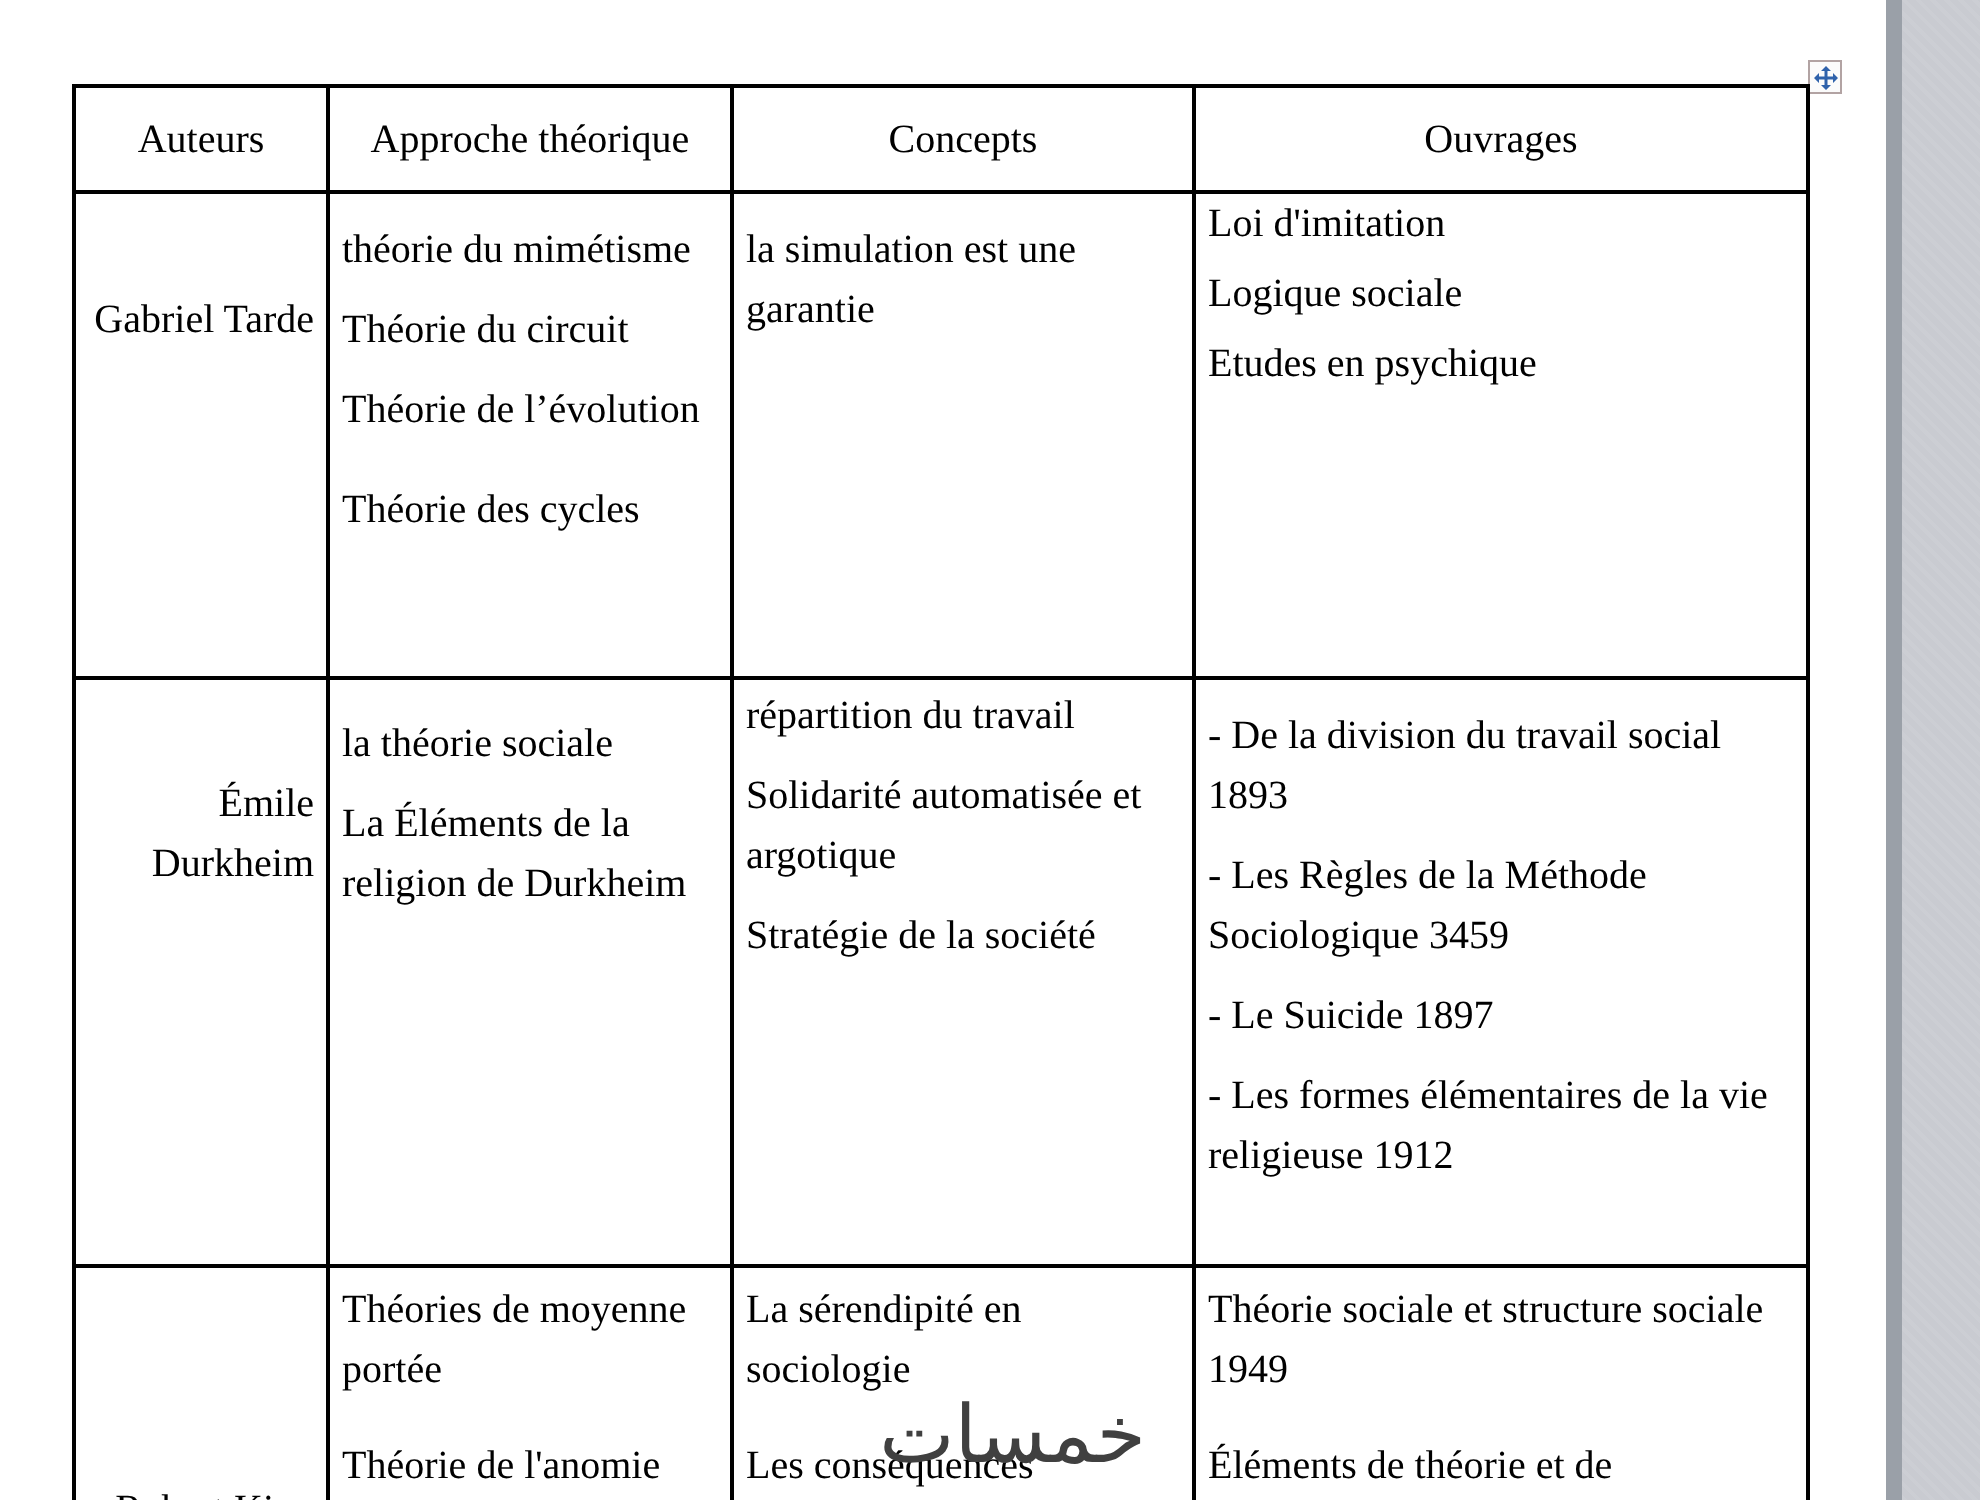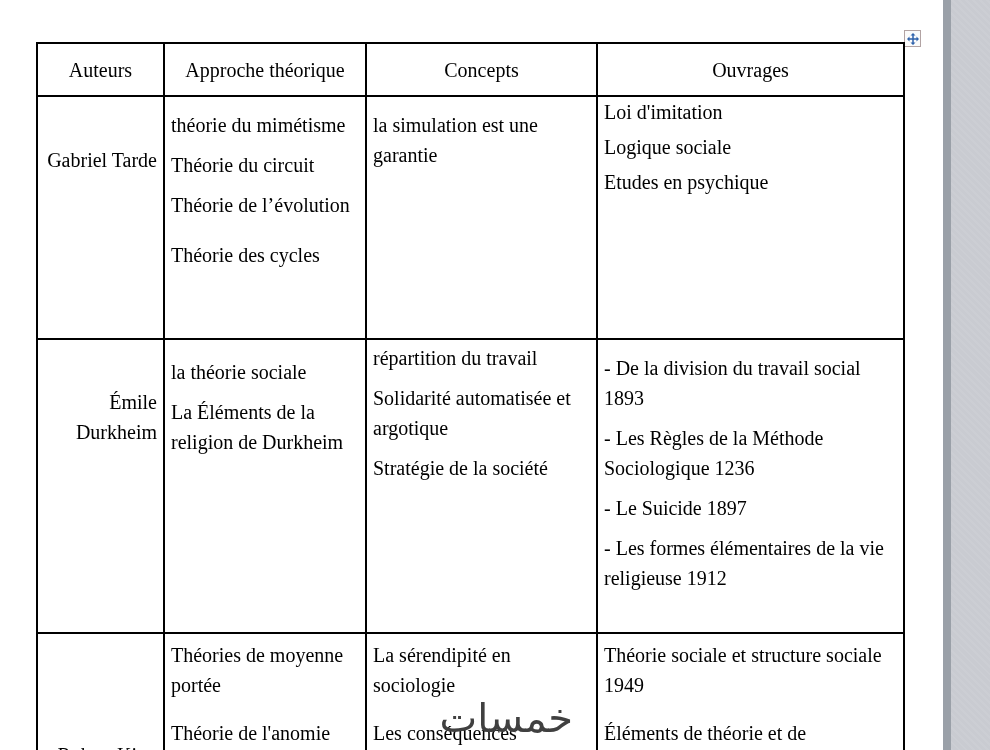--- a/index.html
+++ b/index.html
@@ -94,21 +94,21 @@
         <p>la théorie sociale</p>
         <p>La Éléments de la religion de Durkheim</p>
       </td>
       <td class="pt3">
         <p>répartition du travail</p>
         <p>Solidarité automatisée et argotique</p>
         <p>Stratégie de la société</p>
       </td>
       <td class="pt13">
         <p>- De la division du travail social 1893</p>
-        <p>- Les Règles de la Méthode Sociologique 1236</p>
+        <p>- Les Règles de la Méthode Sociologique 3459</p>
         <p>- Le Suicide 1897</p>
         <p>- Les formes élémentaires de la vie religieuse 1912</p>
       </td>
     </tr>
 
     <tr class="r3">
       <td class="author pt106">Robert King Merton</td>
       <td class="pt6">
         <p>Théories de moyenne portée</p>
         <p>Théorie de l'anomie</p>

